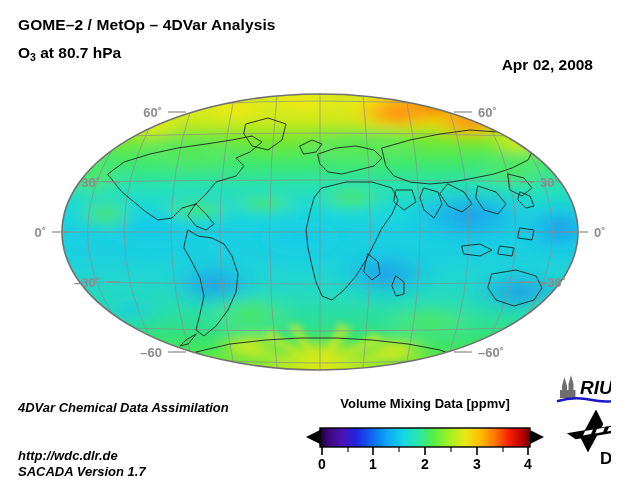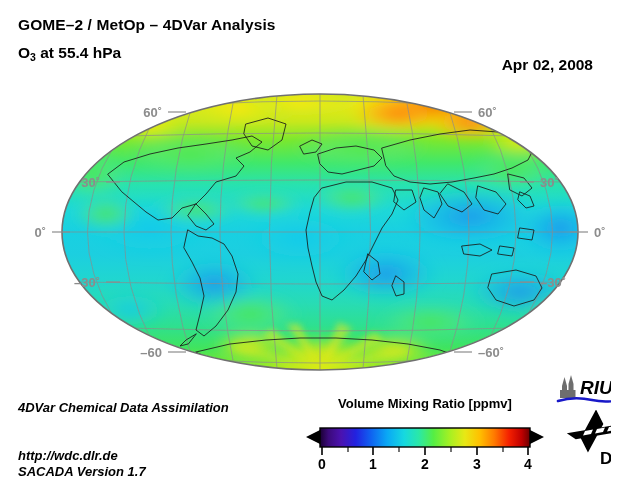--- a/index.html
+++ b/index.html
@@ -138,21 +138,21 @@
     width: 72px;
     height: 58px;
   }
 </style>
 </head>
 <body>
 
 <div id="page">
 
   <div id="title-main">GOME–2 / MetOp – 4DVar Analysis</div>
-  <div id="title-sub"><span>O</span><sub>3</sub><span> at 55.4 hPa</span></div>
+  <div id="title-sub"><span>O</span><sub>3</sub><span> at 80.7 hPa</span></div>
   <div id="title-date">Apr 02, 2008</div>
 
   <div id="map-wrap">
     <svg id="map-svg" width="640" height="310" viewBox="0 0 640 310">
       <defs>
 
         <clipPath id="globeClip">
           <ellipse cx="320" cy="154" rx="258" ry="138"></ellipse>
         </clipPath>
 
@@ -367,21 +367,21 @@
       <text class="lat-label-inner" x="162" y="279" text-anchor="end">–60</text>
       <text class="lat-label-inner" x="478" y="279" text-anchor="start">–60˚</text>
     </svg>
   </div>
 
   <div class="foot-line" id="foot-1">4DVar Chemical Data Assimilation</div>
   <div class="foot-line" id="foot-2">SACADA Version 1.7</div>
   <div class="foot-line" id="foot-3">http://wdc.dlr.de</div>
 
   <div id="cbar-block">
-    <div id="cbar-title">Volume Mixing Ratio [ppmv]</div>
+    <div id="cbar-title">Volume Mixing Data [ppmv]</div>
     <svg id="cbar-svg" width="250" height="54" viewBox="0 0 250 54">
       <defs>
         <linearGradient id="cbarGrad" x1="0" y1="0" x2="1" y2="0">
           <stop offset="0%" stop-color="#1a0033"></stop>
           <stop offset="4%" stop-color="#3b0a7a"></stop>
           <stop offset="10%" stop-color="#4b12b0"></stop>
           <stop offset="17%" stop-color="#2222e0"></stop>
           <stop offset="24%" stop-color="#1060f0"></stop>
           <stop offset="32%" stop-color="#0aa8f5"></stop>
           <stop offset="40%" stop-color="#16d8e0"></stop>

